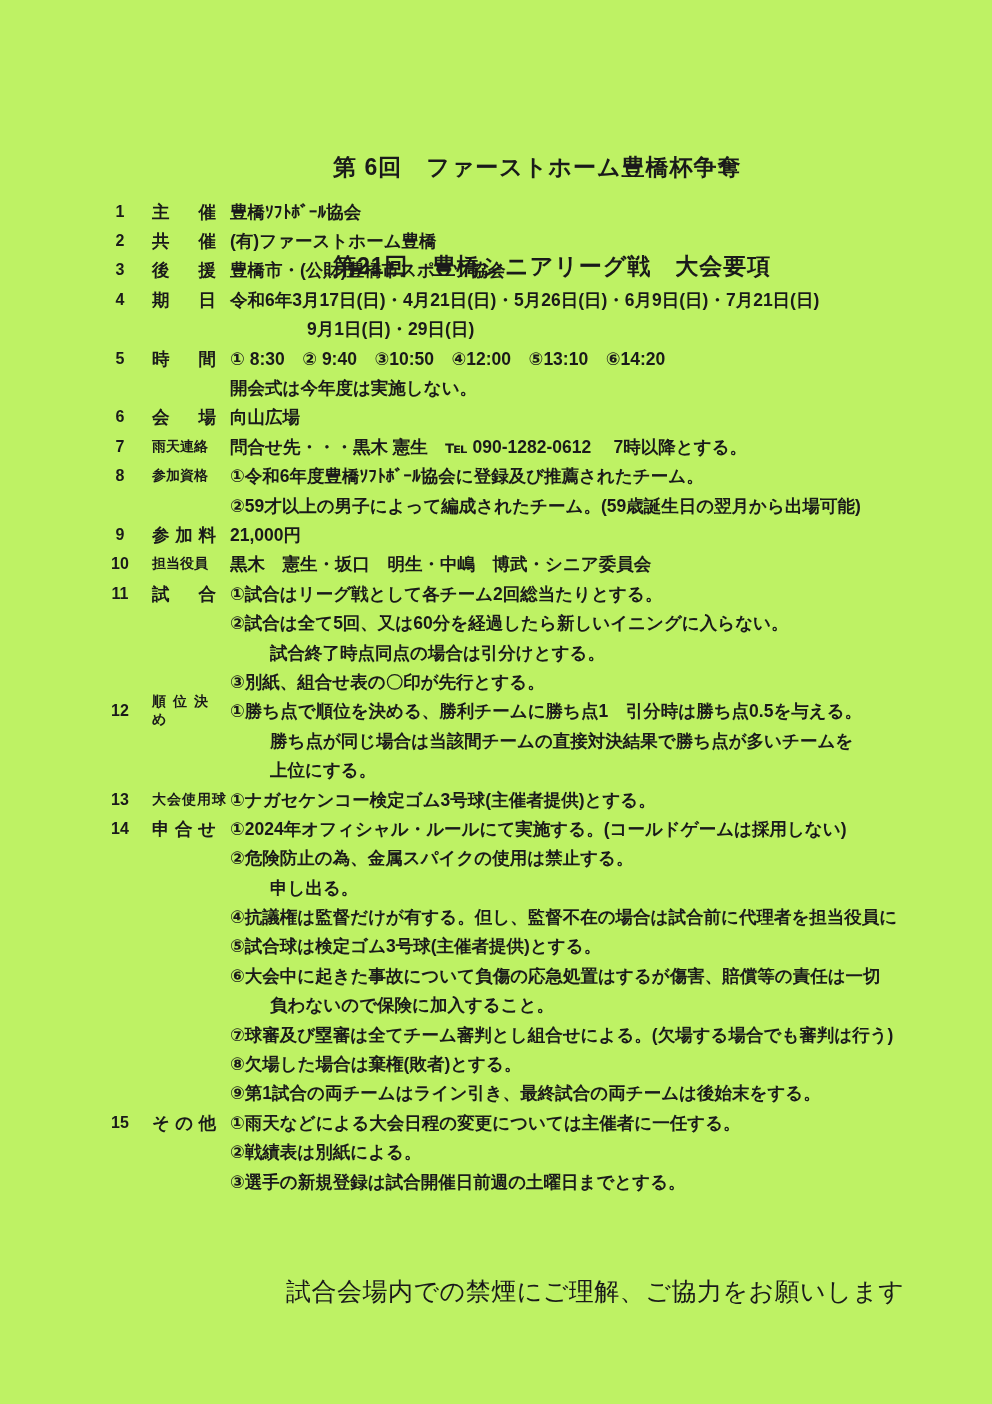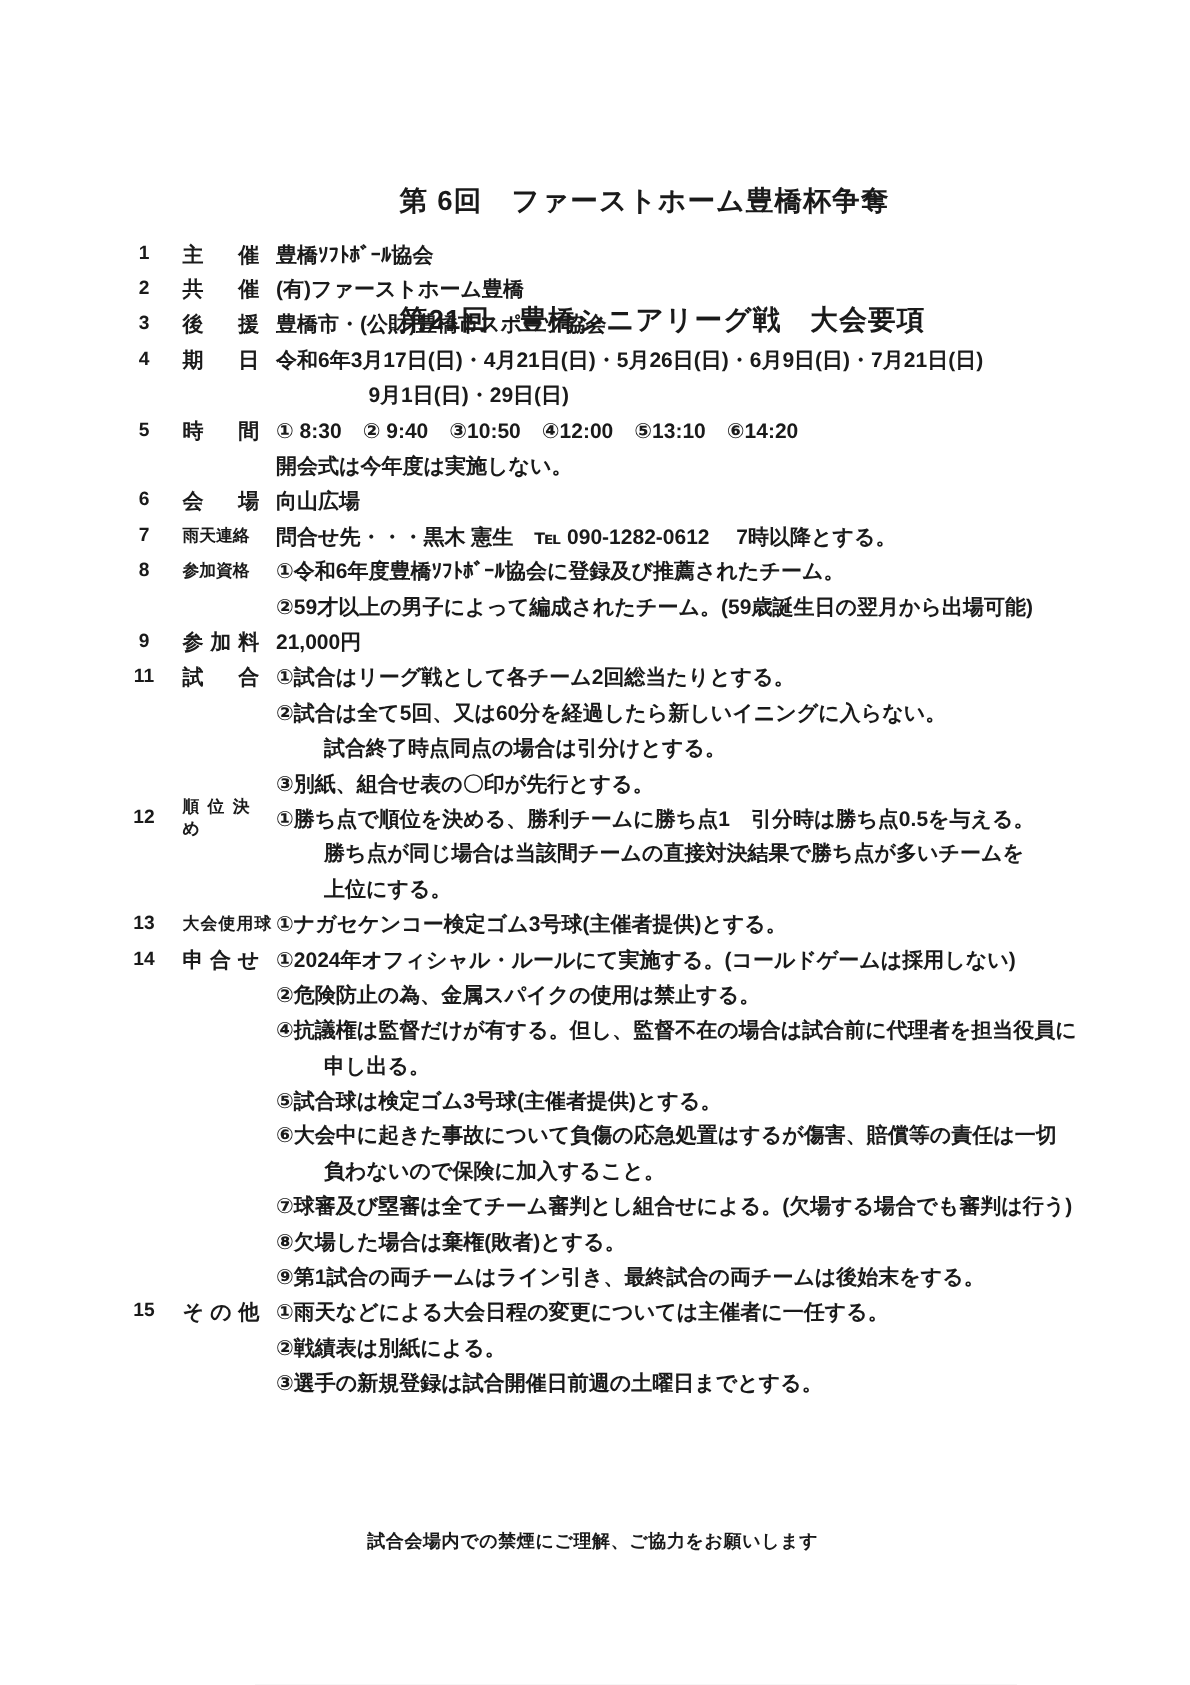--- a/index.html
+++ b/index.html
@@ -1,20 +1,20 @@
 <!DOCTYPE html>
 <html><head>
 <meta charset="utf-8">
 <style>
   html,body{margin:0;padding:0;background:#e8e8e8;}
   .page{
     position:relative;
     width:992px;height:1404px;
     margin:0 auto;
-    background:#ffffff;
+    background:#bef264;
     color:#1a1a1a;
     font-family:"Liberation Sans","DejaVu Sans",sans-serif;
     font-weight:600;
     overflow:hidden;
   }
   .title{
     position:absolute;left:333px;top:85px;
     font-size:23px;font-weight:700;line-height:33px;
     white-space:pre;letter-spacing:1px;
   }
@@ -33,22 +33,22 @@
   .label.small{font-size:14px;width:56px;}
   .label.xsmall{font-size:14px;width:74px;}
   .content{
     position:absolute;left:230px;top:50%;transform:translateY(-50%);
     font-size:17.5px;white-space:pre;
   }
   .content.ind1{left:246px;margin-left:24px;}
   .content.ind2{left:307px;text-align:right;}
   .content.clip{max-width:676px;overflow:hidden;}
   .footer{
-    position:absolute;left:306px;top:1275px;
-    font-size:15px;font-weight:700;letter-spacing:0.5px;white-space:pre;
+    position:absolute;left:286px;top:1275px;
+    font-size:25px;font-weight:400;letter-spacing:0.5px;white-space:pre;
   }
 </style>
 </head>
 <body>
 
 <div class="page">
   <div class="title">
     <div>第 6回　ファーストホーム豊橋杯争奪</div>
     <div>第21回　豊橋シニアリーグ戦　大会要項</div>
   </div>
@@ -102,20 +102,25 @@
       </div>
       <div class="row">
         <span class="content ind0">②59才以上の男子によって編成されたチーム。(59歳誕生日の翌月から出場可能)</span>
       </div>
       <div class="row">
         <span class="num">9</span>
         <span class="label">参加料</span>
         <span class="content ind0">21,000円</span>
       </div>
       <div class="row">
+        <span class="num">10</span>
+        <span class="label small">担当役員</span>
+        <span class="content ind0">黒木　憲生・坂口　明生・中嶋　博武・シニア委員会</span>
+      </div>
+      <div class="row">
         <span class="num">11</span>
         <span class="label">試合</span>
         <span class="content ind0">①試合はリーグ戦として各チーム2回総当たりとする。</span>
       </div>
       <div class="row">
         <span class="content ind0">②試合は全て5回、又は60分を経過したら新しいイニングに入らない。</span>
       </div>
       <div class="row">
         <span class="content ind1">試合終了時点同点の場合は引分けとする。</span>
       </div>
@@ -140,24 +145,24 @@
       </div>
       <div class="row">
         <span class="num">14</span>
         <span class="label">申合せ</span>
         <span class="content ind0">①2024年オフィシャル・ルールにて実施する。(コールドゲームは採用しない)</span>
       </div>
       <div class="row">
         <span class="content ind0">②危険防止の為、金属スパイクの使用は禁止する。</span>
       </div>
       <div class="row">
-        <span class="content ind0 clip">④抗議権は監督だけが有する。但し、監督不在の場合は試合前に代理者を担当役員に</span>
+        <span class="content ind1">申し出る。</span>
       </div>
       <div class="row">
-        <span class="content ind1">申し出る。</span>
+        <span class="content ind0 clip">④抗議権は監督だけが有する。但し、監督不在の場合は試合前に代理者を担当役員に</span>
       </div>
       <div class="row">
         <span class="content ind0">⑤試合球は検定ゴム3号球(主催者提供)とする。</span>
       </div>
       <div class="row">
         <span class="content ind0">⑥大会中に起きた事故について負傷の応急処置はするが傷害、賠償等の責任は一切</span>
       </div>
       <div class="row">
         <span class="content ind1">負わないので保険に加入すること。</span>
       </div>

